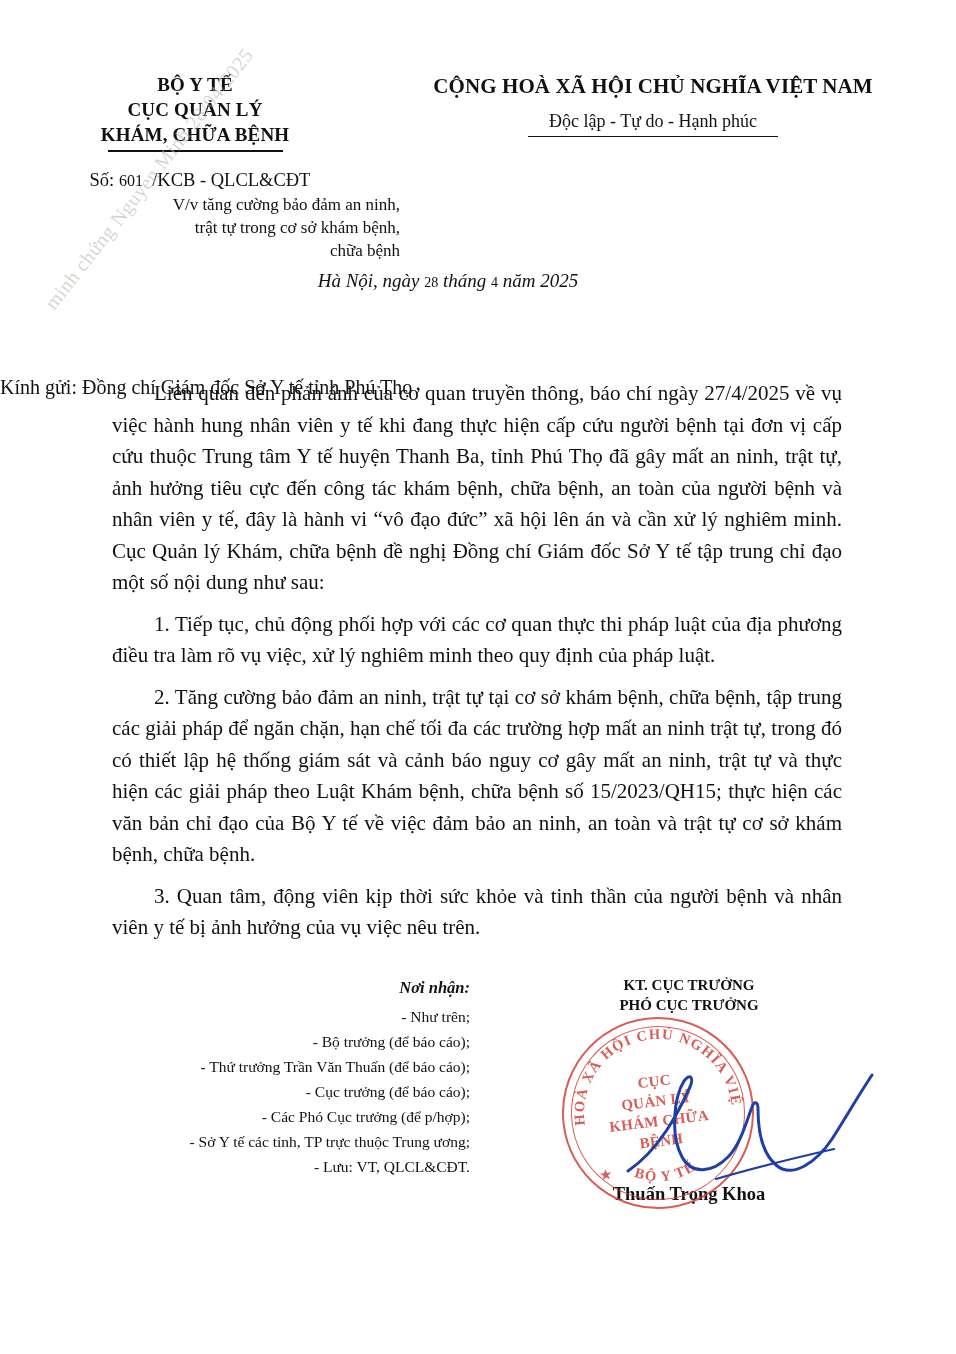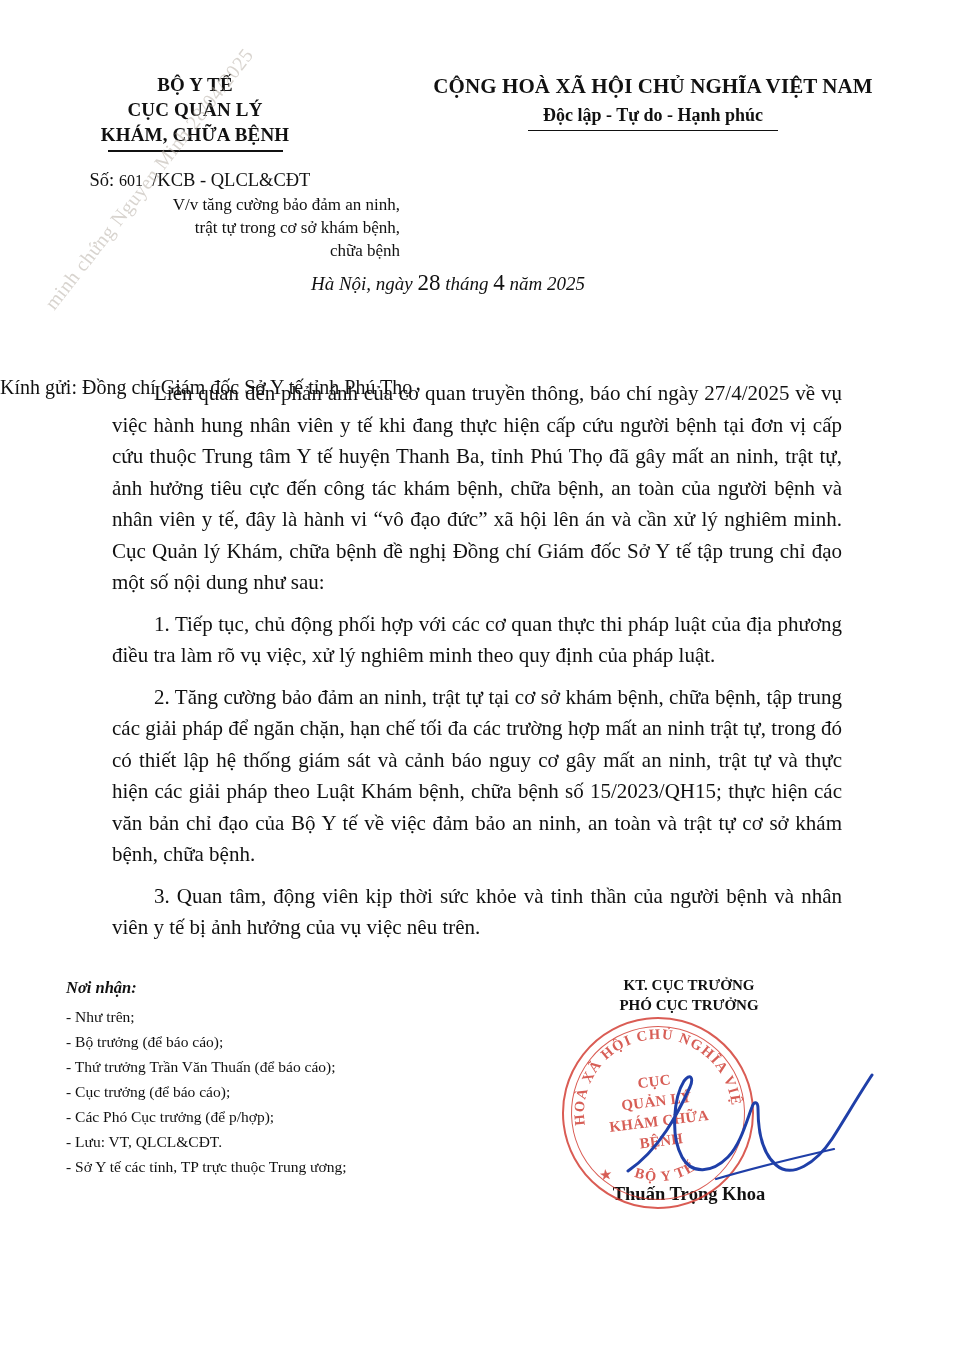--- a/index.html
+++ b/index.html
@@ -45,22 +45,22 @@
     font-weight: bold;
     letter-spacing: .2px;
   }
   .nation-line {
     font-size: 21px;
     font-weight: bold;
     letter-spacing: .1px;
   }
   .motto {
     font-size: 18px;
-    font-weight: bold;
-    margin-top: 2px;
+    font-weight: normal;
+    margin-top: 8px;
   }
   .underline-short {
     width: 175px;
     height: 1.5px;
     background: #111;
     margin: 3px auto 0 auto;
   }
   .underline-motto {
     width: 250px;
     height: 1.5px;
@@ -99,21 +99,21 @@
     flex: 1;
     text-align: center;
     padding-right: 60px;
     padding-top: 8px;
     font-size: 19px;
     font-style: italic;
     white-space: nowrap;
   }
   .date-right .num {
     font-style: normal;
-    font-size: 23px;
+    font-size: 14px;
     margin-top: 8px;
   }
 
   
   .recipient {
     position: absolute;
     top: 332px;
     left: 0;
     right: 0;
     text-align: left;
@@ -141,20 +141,21 @@
     left: 0;
     right: 0;
     display: flex;
   }
   .recv {
     width: 470px;
     padding-left: 66px;
     box-sizing: border-box;
     font-size: 15.5px;
     line-height: 1.62;
+    text-align: right;
   }
   .recv-title {
     font-weight: bold;
     font-style: italic;
     font-size: 16.5px;
     margin-bottom: 2px;
   }
   .sign {
     flex: 1;
     text-align: center;
@@ -297,22 +298,22 @@
 
   <div class="footer">
 
     <div class="recv">
       <div class="recv-title">Nơi nhận:</div>
       <div>- Như trên;</div>
       <div>- Bộ trưởng (để báo cáo);</div>
       <div>- Thứ trưởng Trần Văn Thuấn (để báo cáo);</div>
       <div>- Cục trưởng (để báo cáo);</div>
       <div>- Các Phó Cục trưởng (để p/hợp);</div>
+      <div>- Sở Y tế các tỉnh, TP trực thuộc Trung ương;</div>
       <div>- Lưu: VT, QLCL&amp;CĐT.</div>
-      <div>- Sở Y tế các tỉnh, TP trực thuộc Trung ương;</div>
     </div>
 
     <div class="sign">
       <div class="sign-title">KT. CỤC TRƯỞNG</div>
       <div class="sign-title">PHÓ CỤC TRƯỞNG</div>
 
       <div class="seal">
         <div class="seal-arc">
           <svg viewBox="0 0 188 188" aria-hidden="true">
             <defs>

